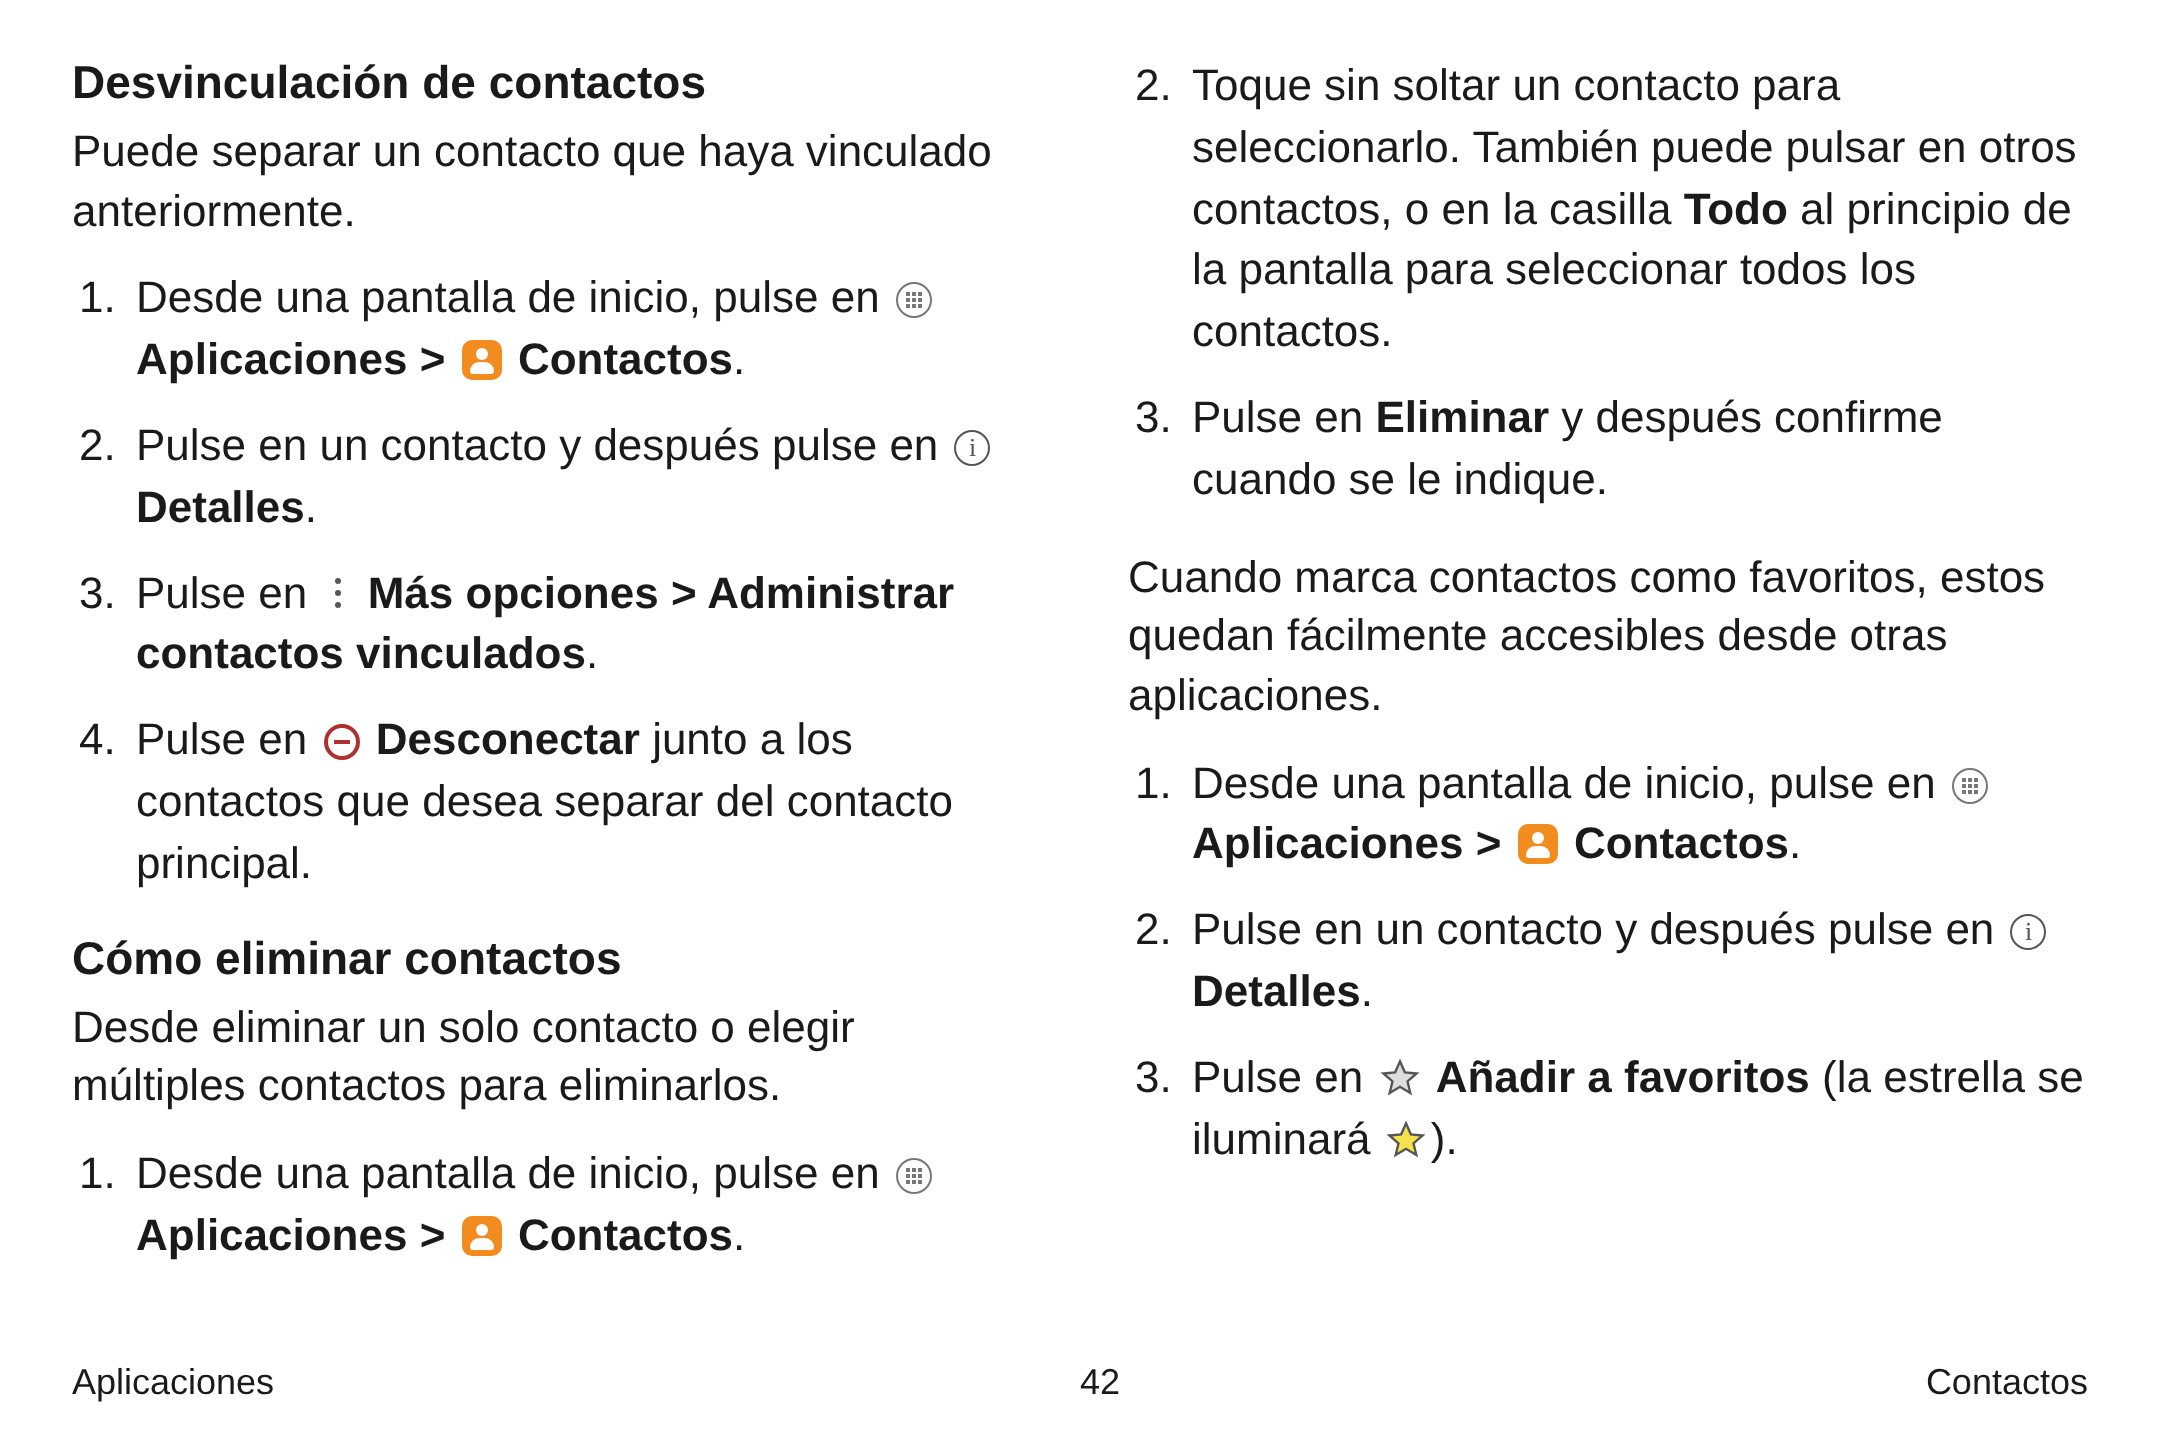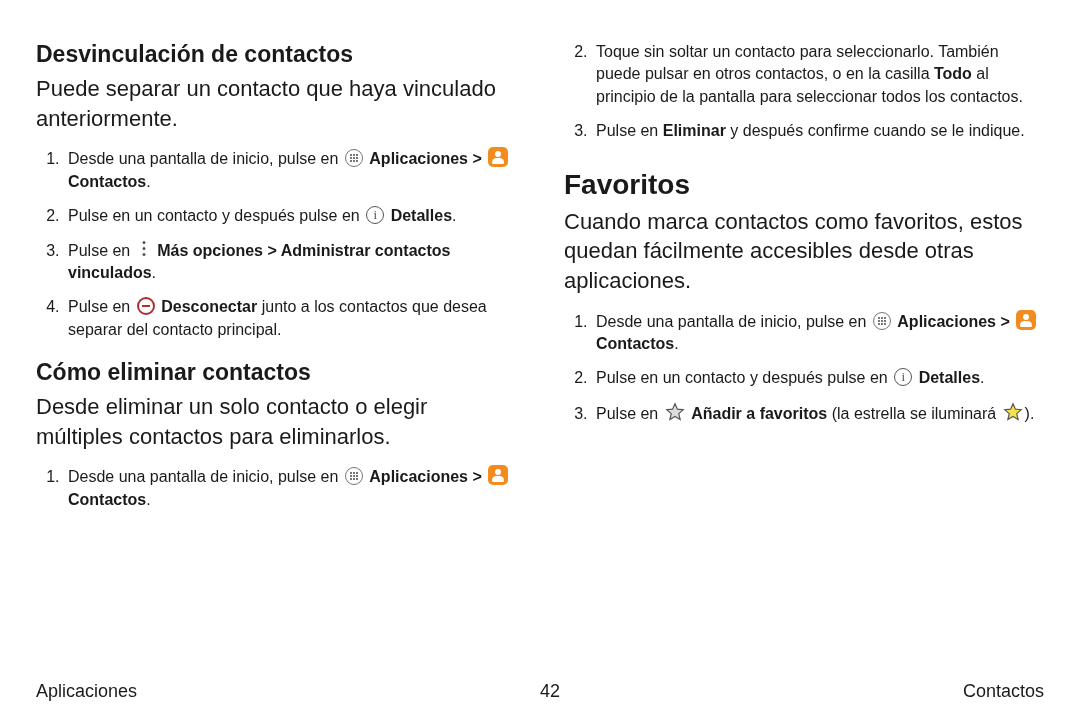--- a/index.html
+++ b/index.html
@@ -7,21 +7,21 @@
   body {
     width: 1080px;
     height: 720px;
     font-family: Arial, Helvetica, sans-serif;
     color: #1a1a1a;
     background: #fff;
     position: relative;
   }
   .page {
     display: flex;
-    padding: 41px 36px 0 36px;
+    padding: 28px 36px 0 36px;
     gap: 48px;
     height: 670px;
   }
   .col {
     flex: 1;
     min-width: 0;
   }
   h2.section-title {
     font-size: 23px;
     font-weight: 700;
@@ -35,21 +35,21 @@
   p.lead {
     font-size: 22px;
     line-height: 1.35;
     margin: 0 0 14px 0;
   }
   ol {
     padding-left: 28px;
     margin: 0 0 18px 0;
   }
   ol > li {
-    font-size: 16px;
+    font-size: 22px;
     line-height: 1.4;
     margin-bottom: 12px;
     padding-left: 4px;
   }
   .b { font-weight: 700; }
   .chev { font-weight: 700; }
   
   .ic {
     display: inline-block;
     vertical-align: -3px;
@@ -213,21 +213,20 @@
   <div class="col">
     <ol start="2">
       <li>
         <span>Toque sin soltar un contacto para seleccionarlo. También puede pulsar en otros contactos, o en la casilla </span><span class="b">Todo</span><span> al principio de la pantalla para seleccionar todos los contactos.</span>
       </li>
       <li>
         <span>Pulse en </span><span class="b">Eliminar</span><span> y después confirme cuando se le indique.</span>
       </li>
     </ol>
 
-    <h1 class="major-title">Favoritos</h1>
     <p class="lead">Cuando marca contactos como favoritos, estos quedan fácilmente accesibles desde otras aplicaciones.</p>
 
     <ol>
       <li>
         <span>Desde una pantalla de inicio, pulse en </span>
         <span class="ic ic-apps"></span>
         <span class="b">Aplicaciones</span>
         <span class="chev"> &gt; </span>
         <span class="ic ic-contacts"></span>
         <span class="b">Contactos</span><span>.</span>

